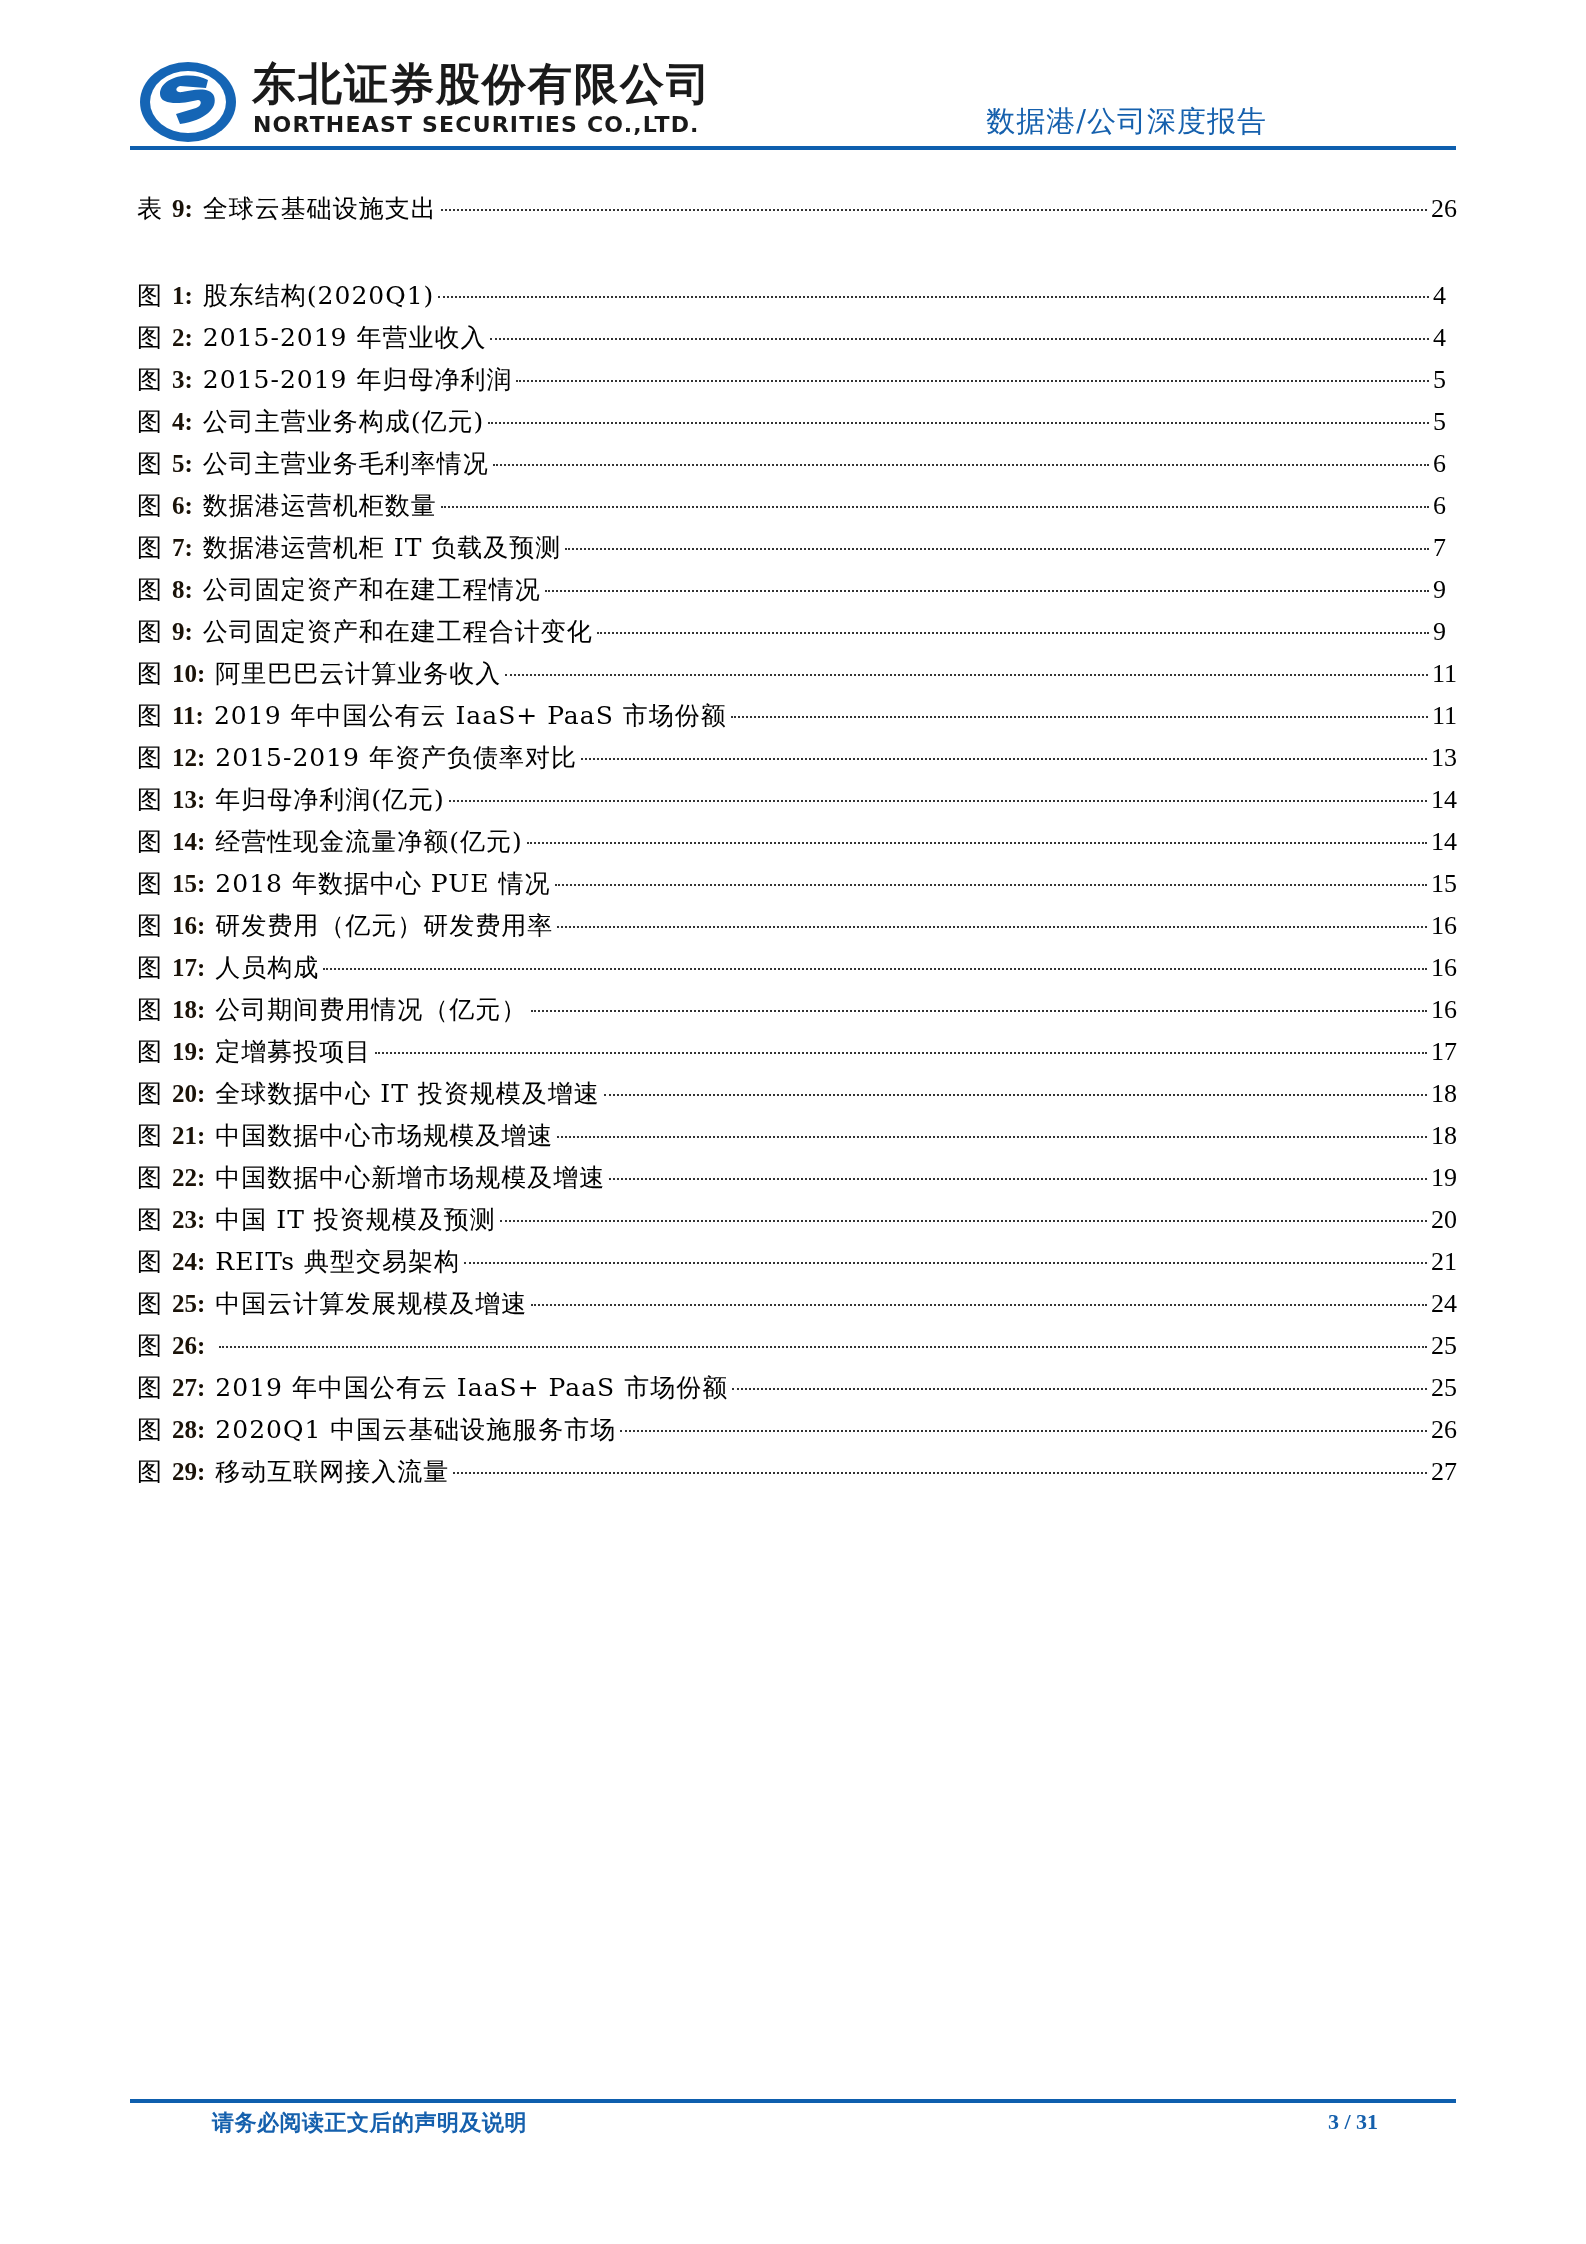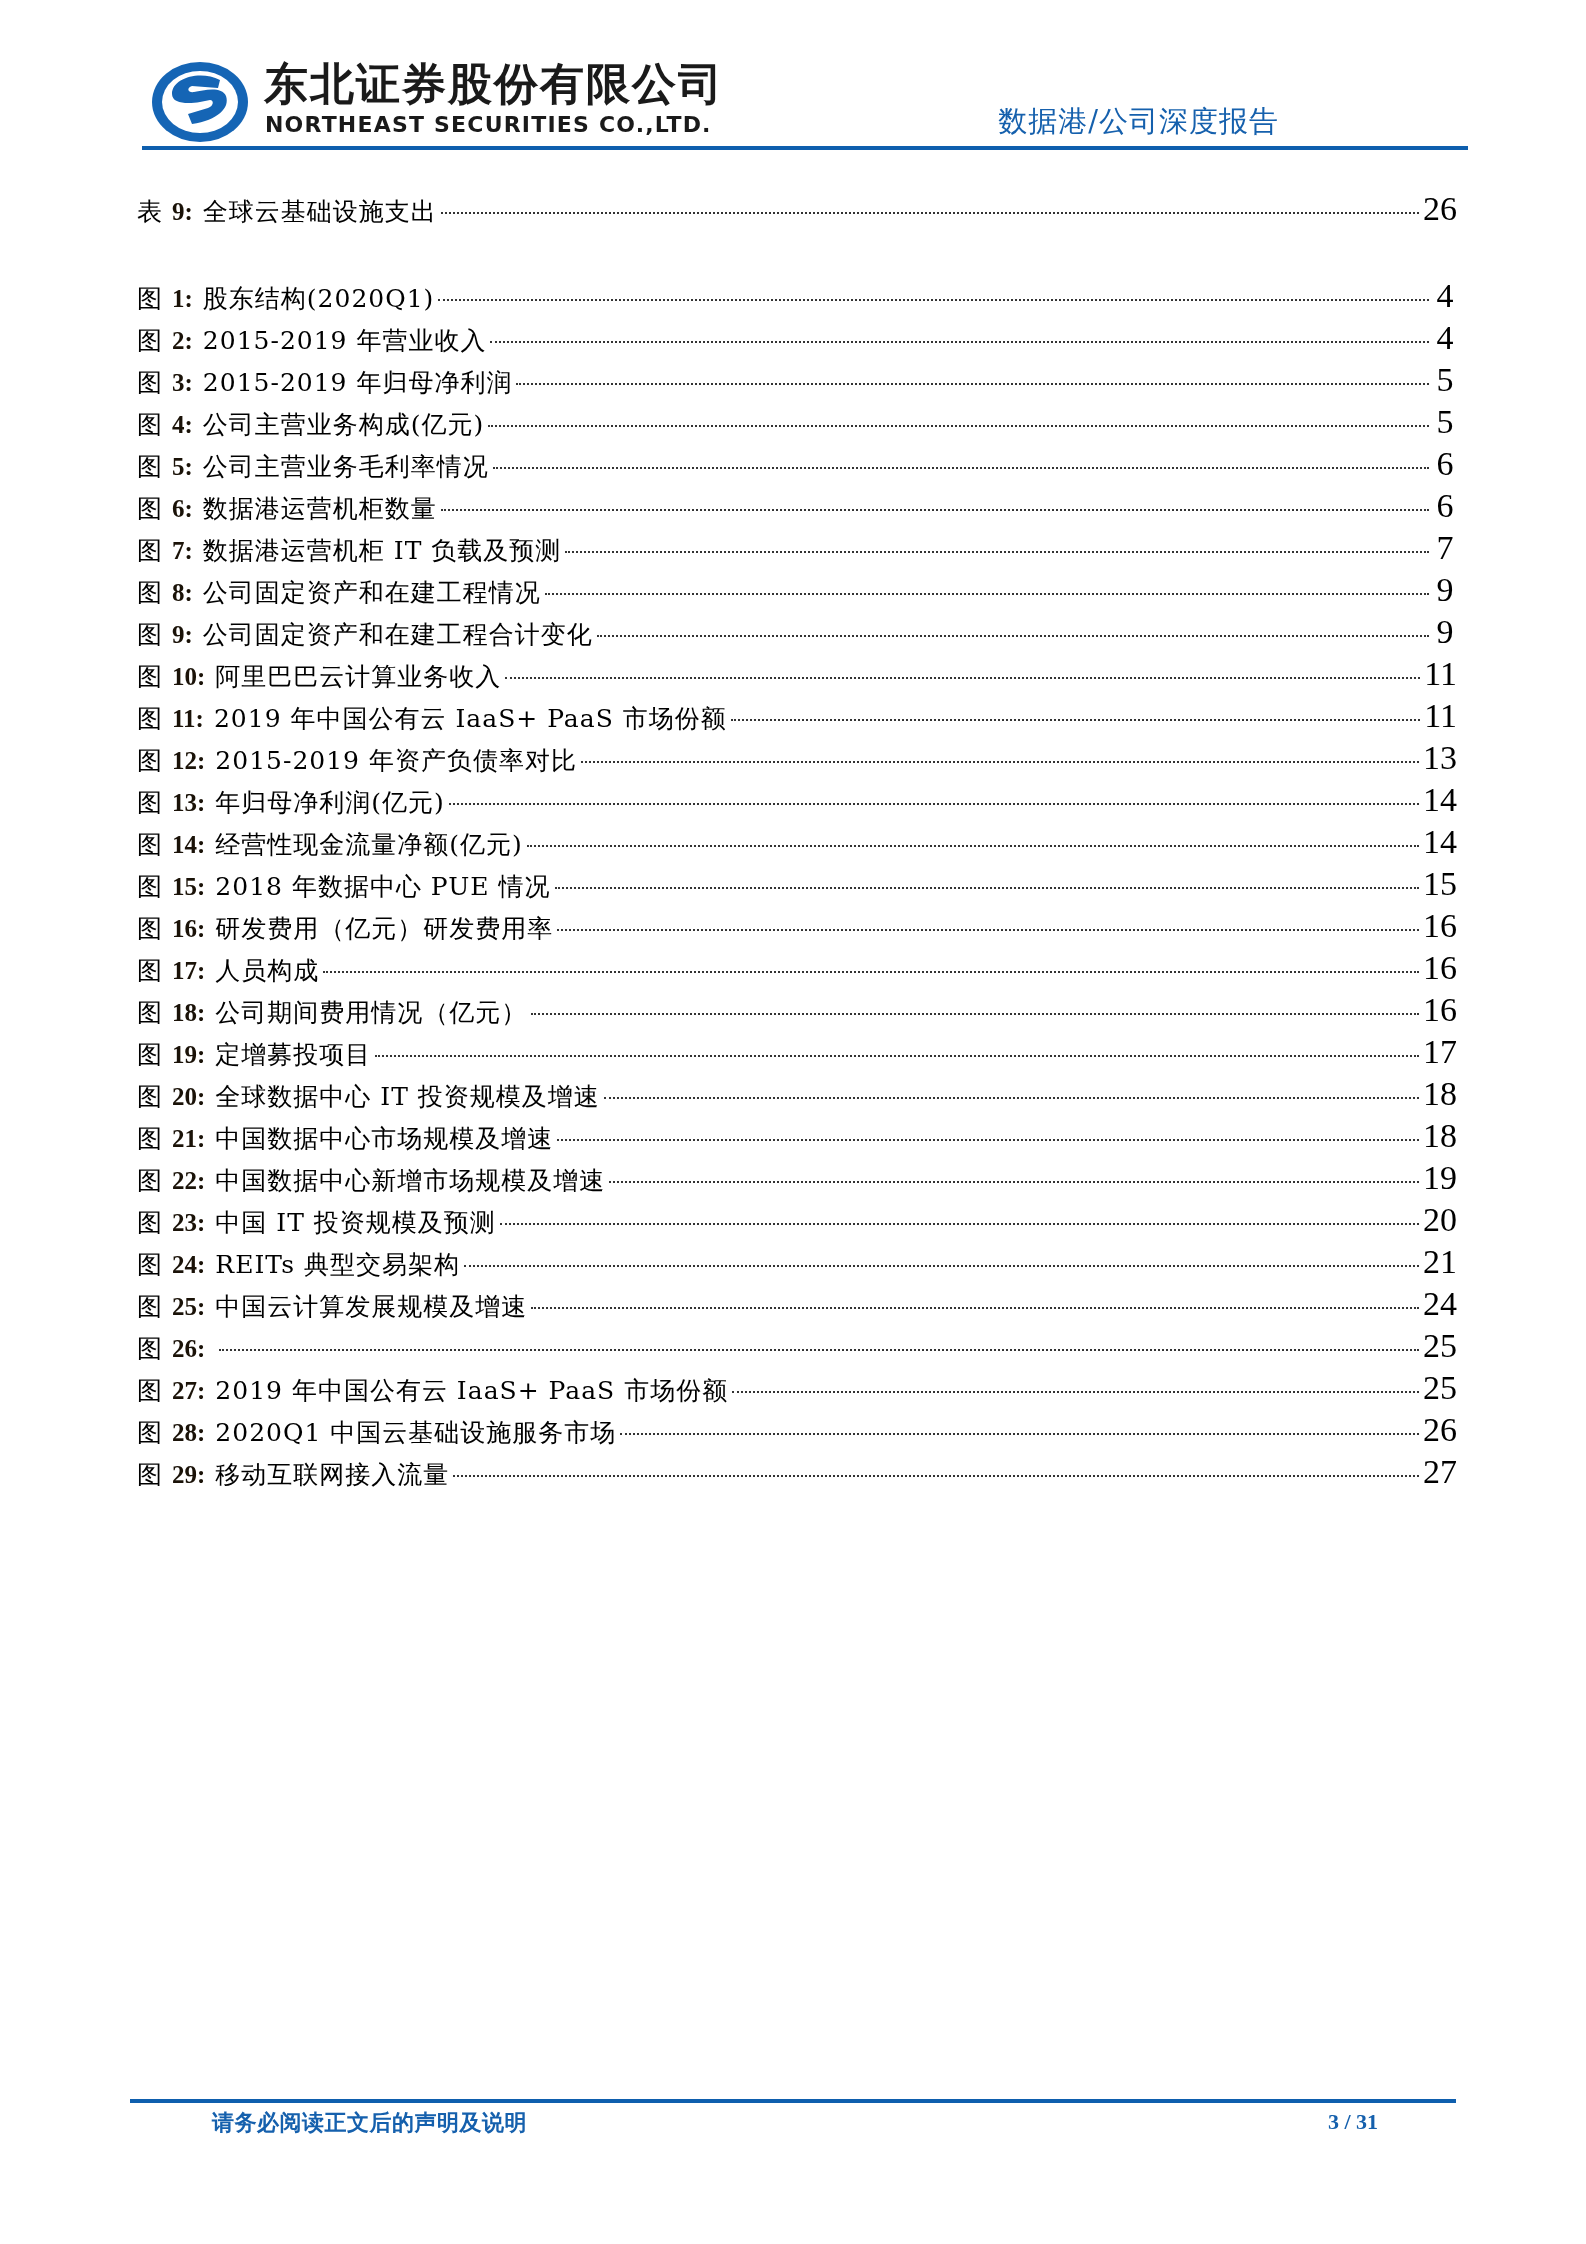--- a/index.html
+++ b/index.html
@@ -1,36 +1,36 @@
 <!DOCTYPE html>
 <html><head>
 <meta charset="utf-8">
 <style>
   html, body { margin: 0; padding: 0; background: #ffffff; }
   body { width: 1586px; height: 2244px; position: relative; overflow: hidden;
          font-family: "DejaVu Serif", "Liberation Serif", serif; color: #000; }
 
-  .header { position: absolute; left: 12px; top: 0; width: 1395px; height: 160px; }
+  .header { position: absolute; left: 0; top: 0; width: 1395px; height: 160px; }
   .logo { position: absolute; left: 136px; top: 58px; width: 104px; height: 88px; }
   .brand-cn { position: absolute; left: 252px; top: 60px; font-family: "DejaVu Sans", sans-serif;
               font-weight: bold; font-size: 44px; letter-spacing: 2px; color: #1a1a1a; line-height: 48px; }
   .brand-en { position: absolute; left: 253px; top: 112px; font-family: "DejaVu Sans", sans-serif;
               font-weight: bold; font-size: 22px; letter-spacing: 1.2px; color: #1a1a1a; line-height: 26px; }
   .report-type { position: absolute; right: 128px; top: 104px; font-size: 29px; color: #1560ad;
                  letter-spacing: 1px; line-height: 34px; margin-left: 27px; }
   .header-rule { position: absolute; left: 130px; top: 146px; width: 1326px; height: 4px; background: #0e5fae; }
 
   .toc { position: absolute; left: 137px; top: 0; width: 1320px; }
   .toc-row { position: absolute; left: 0; width: 1320px; height: 36px; display: flex; align-items: baseline;
              font-size: 25px; line-height: 36px; }
   .toc-prefix { white-space: nowrap; }
   .toc-num { font-family: "Liberation Serif", serif; font-weight: bold; color: #1a1208; margin: 0 10px 0 10px; }
   .toc-title { white-space: nowrap; letter-spacing: 1px; text-align: right; }
   .toc-leader { flex: 1; border-bottom: 2px dotted #333; margin: 0 4px; transform: translateY(-6px); min-width: 20px; }
-  .toc-page { font-family: "Liberation Serif", serif; font-size: 34px; white-space: nowrap; min-width: 24px; text-align: center; }
+  .toc-page { font-family: "Liberation Serif", serif; font-size: 26px; white-space: nowrap; min-width: 24px; text-align: left; }
 
   .footer-rule { position: absolute; left: 130px; top: 2099px; width: 1326px; height: 4px; background: #0e5fae; }
   .footer-note { position: absolute; left: 212px; top: 2108px; font-size: 22px; color: #1560ad;
                  font-weight: bold; line-height: 28px; letter-spacing: 0.5px; }
   .footer-page { position: absolute; left: 1328px; top: 2108px; font-family: "Liberation Serif", serif;
                  font-size: 22px; color: #1560ad; font-weight: bold; line-height: 28px; }
 </style>
 </head>
 <body>
 

